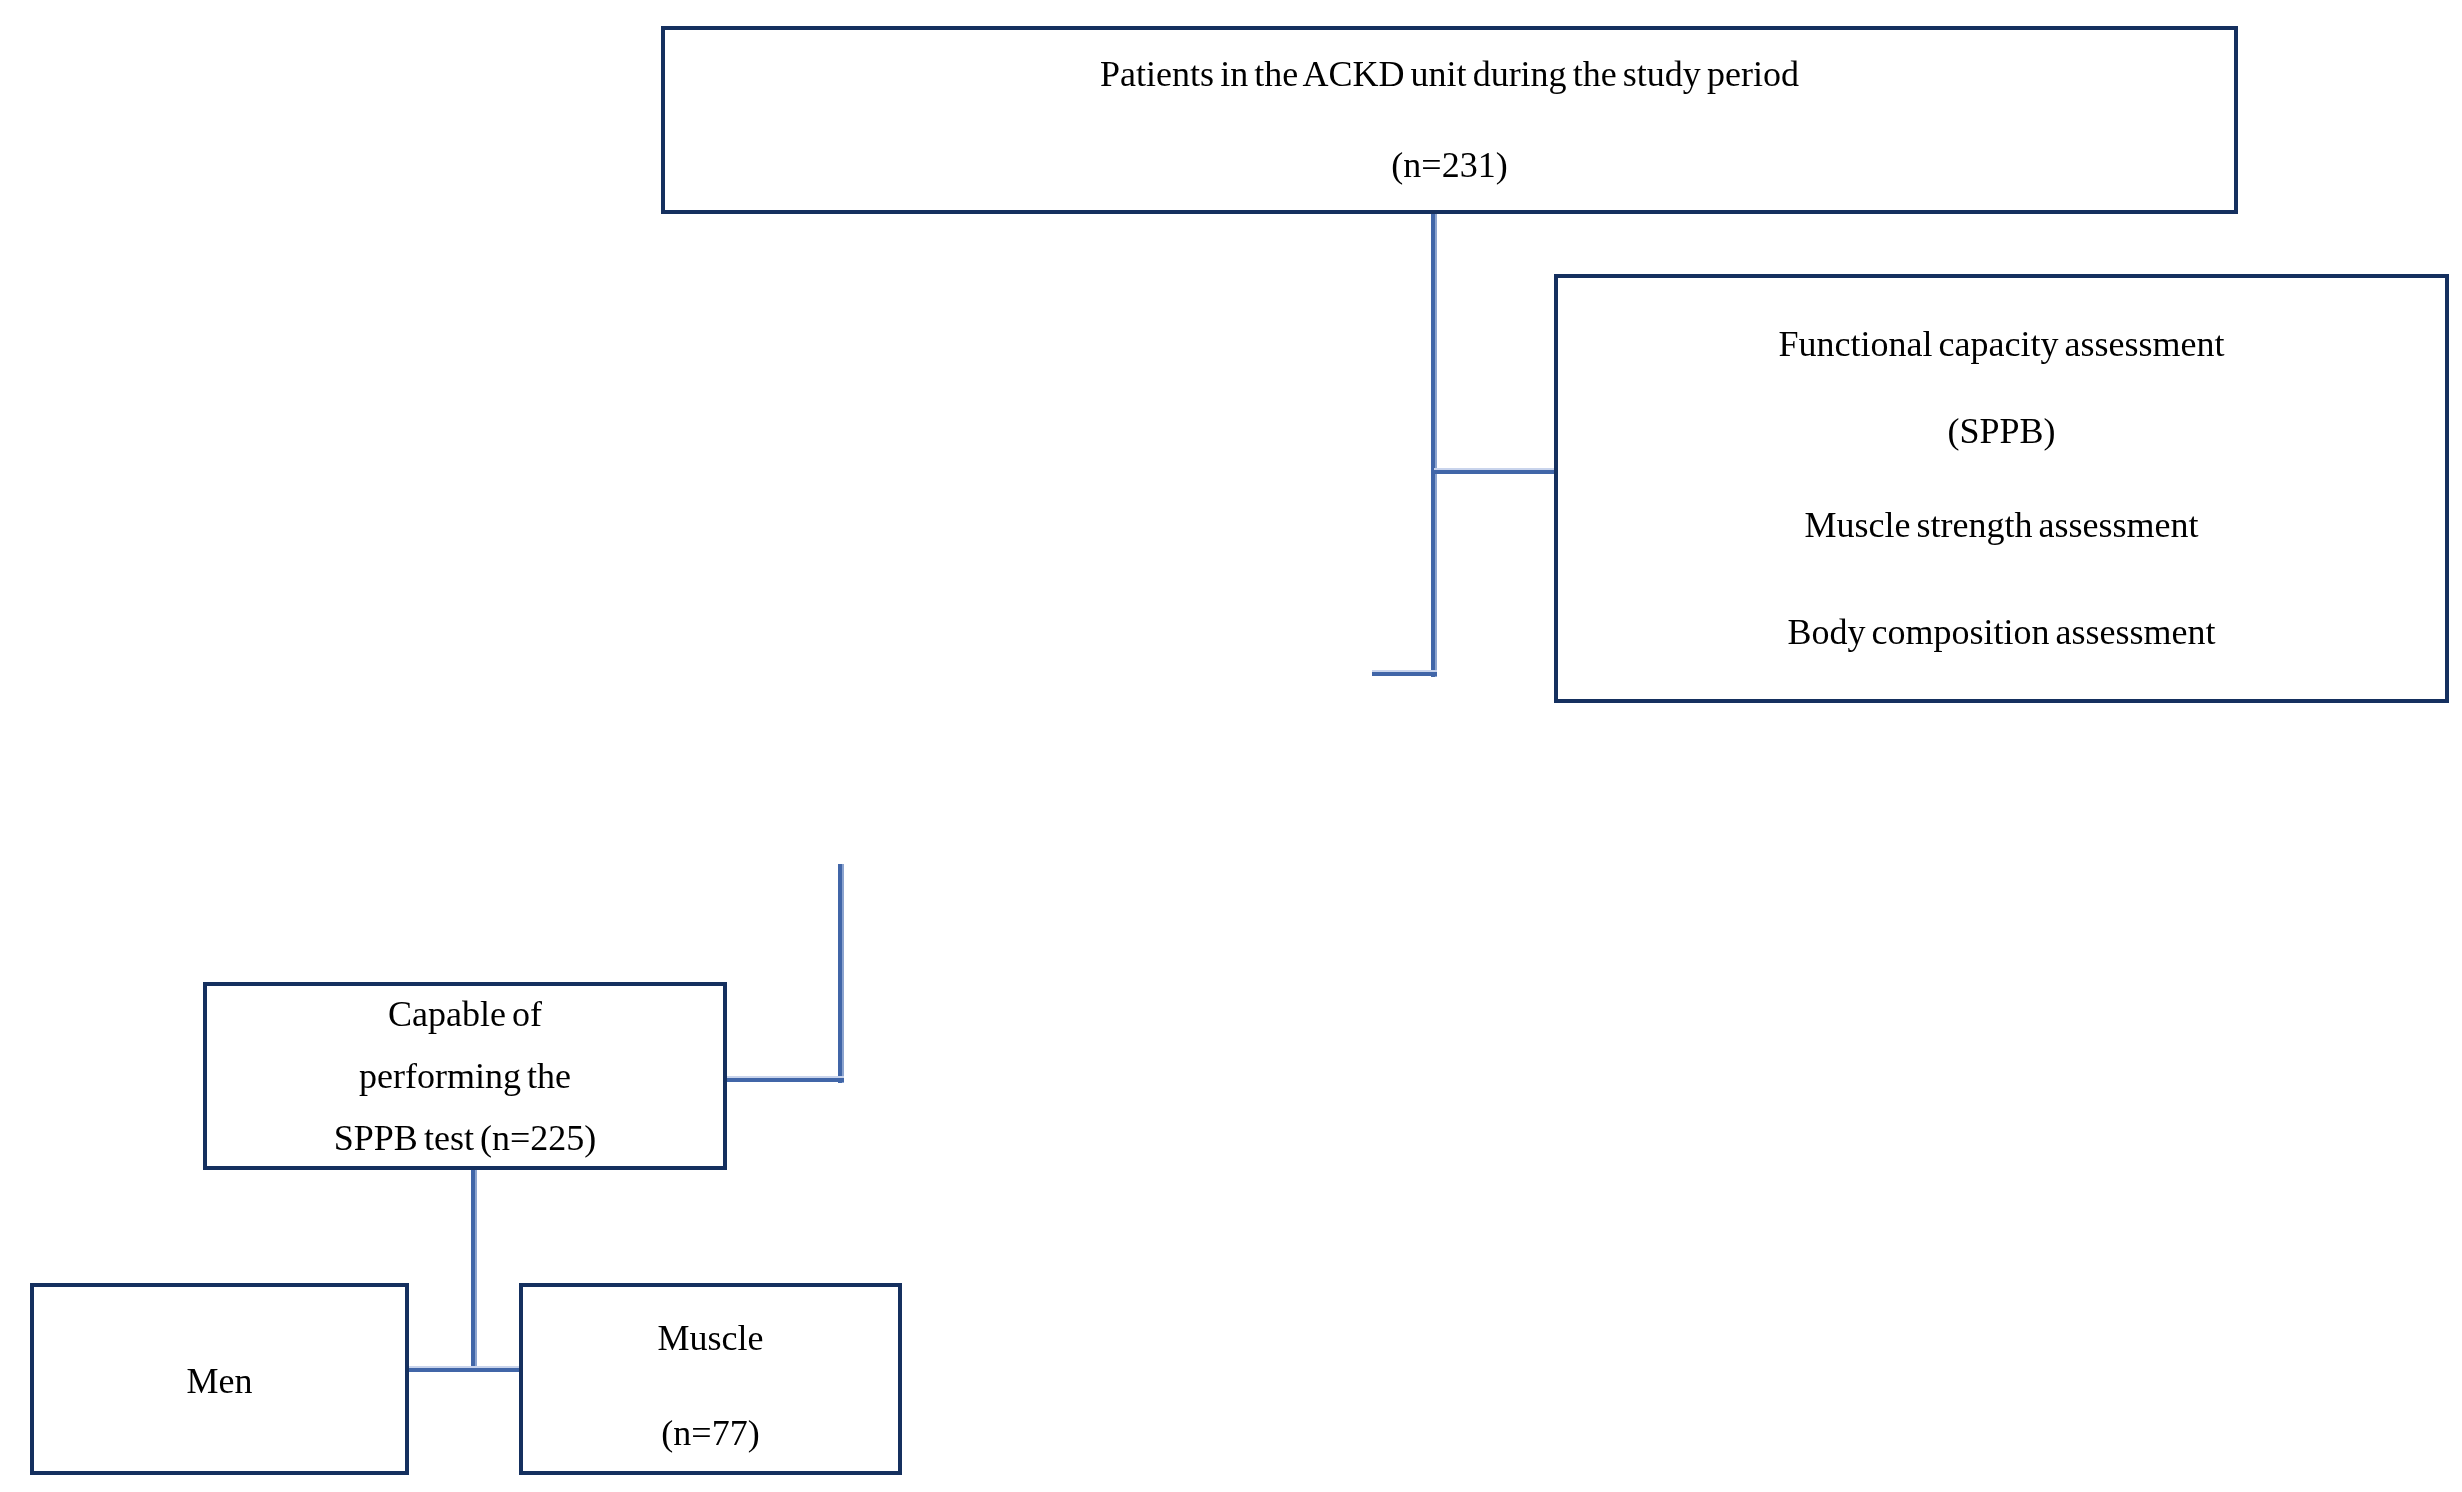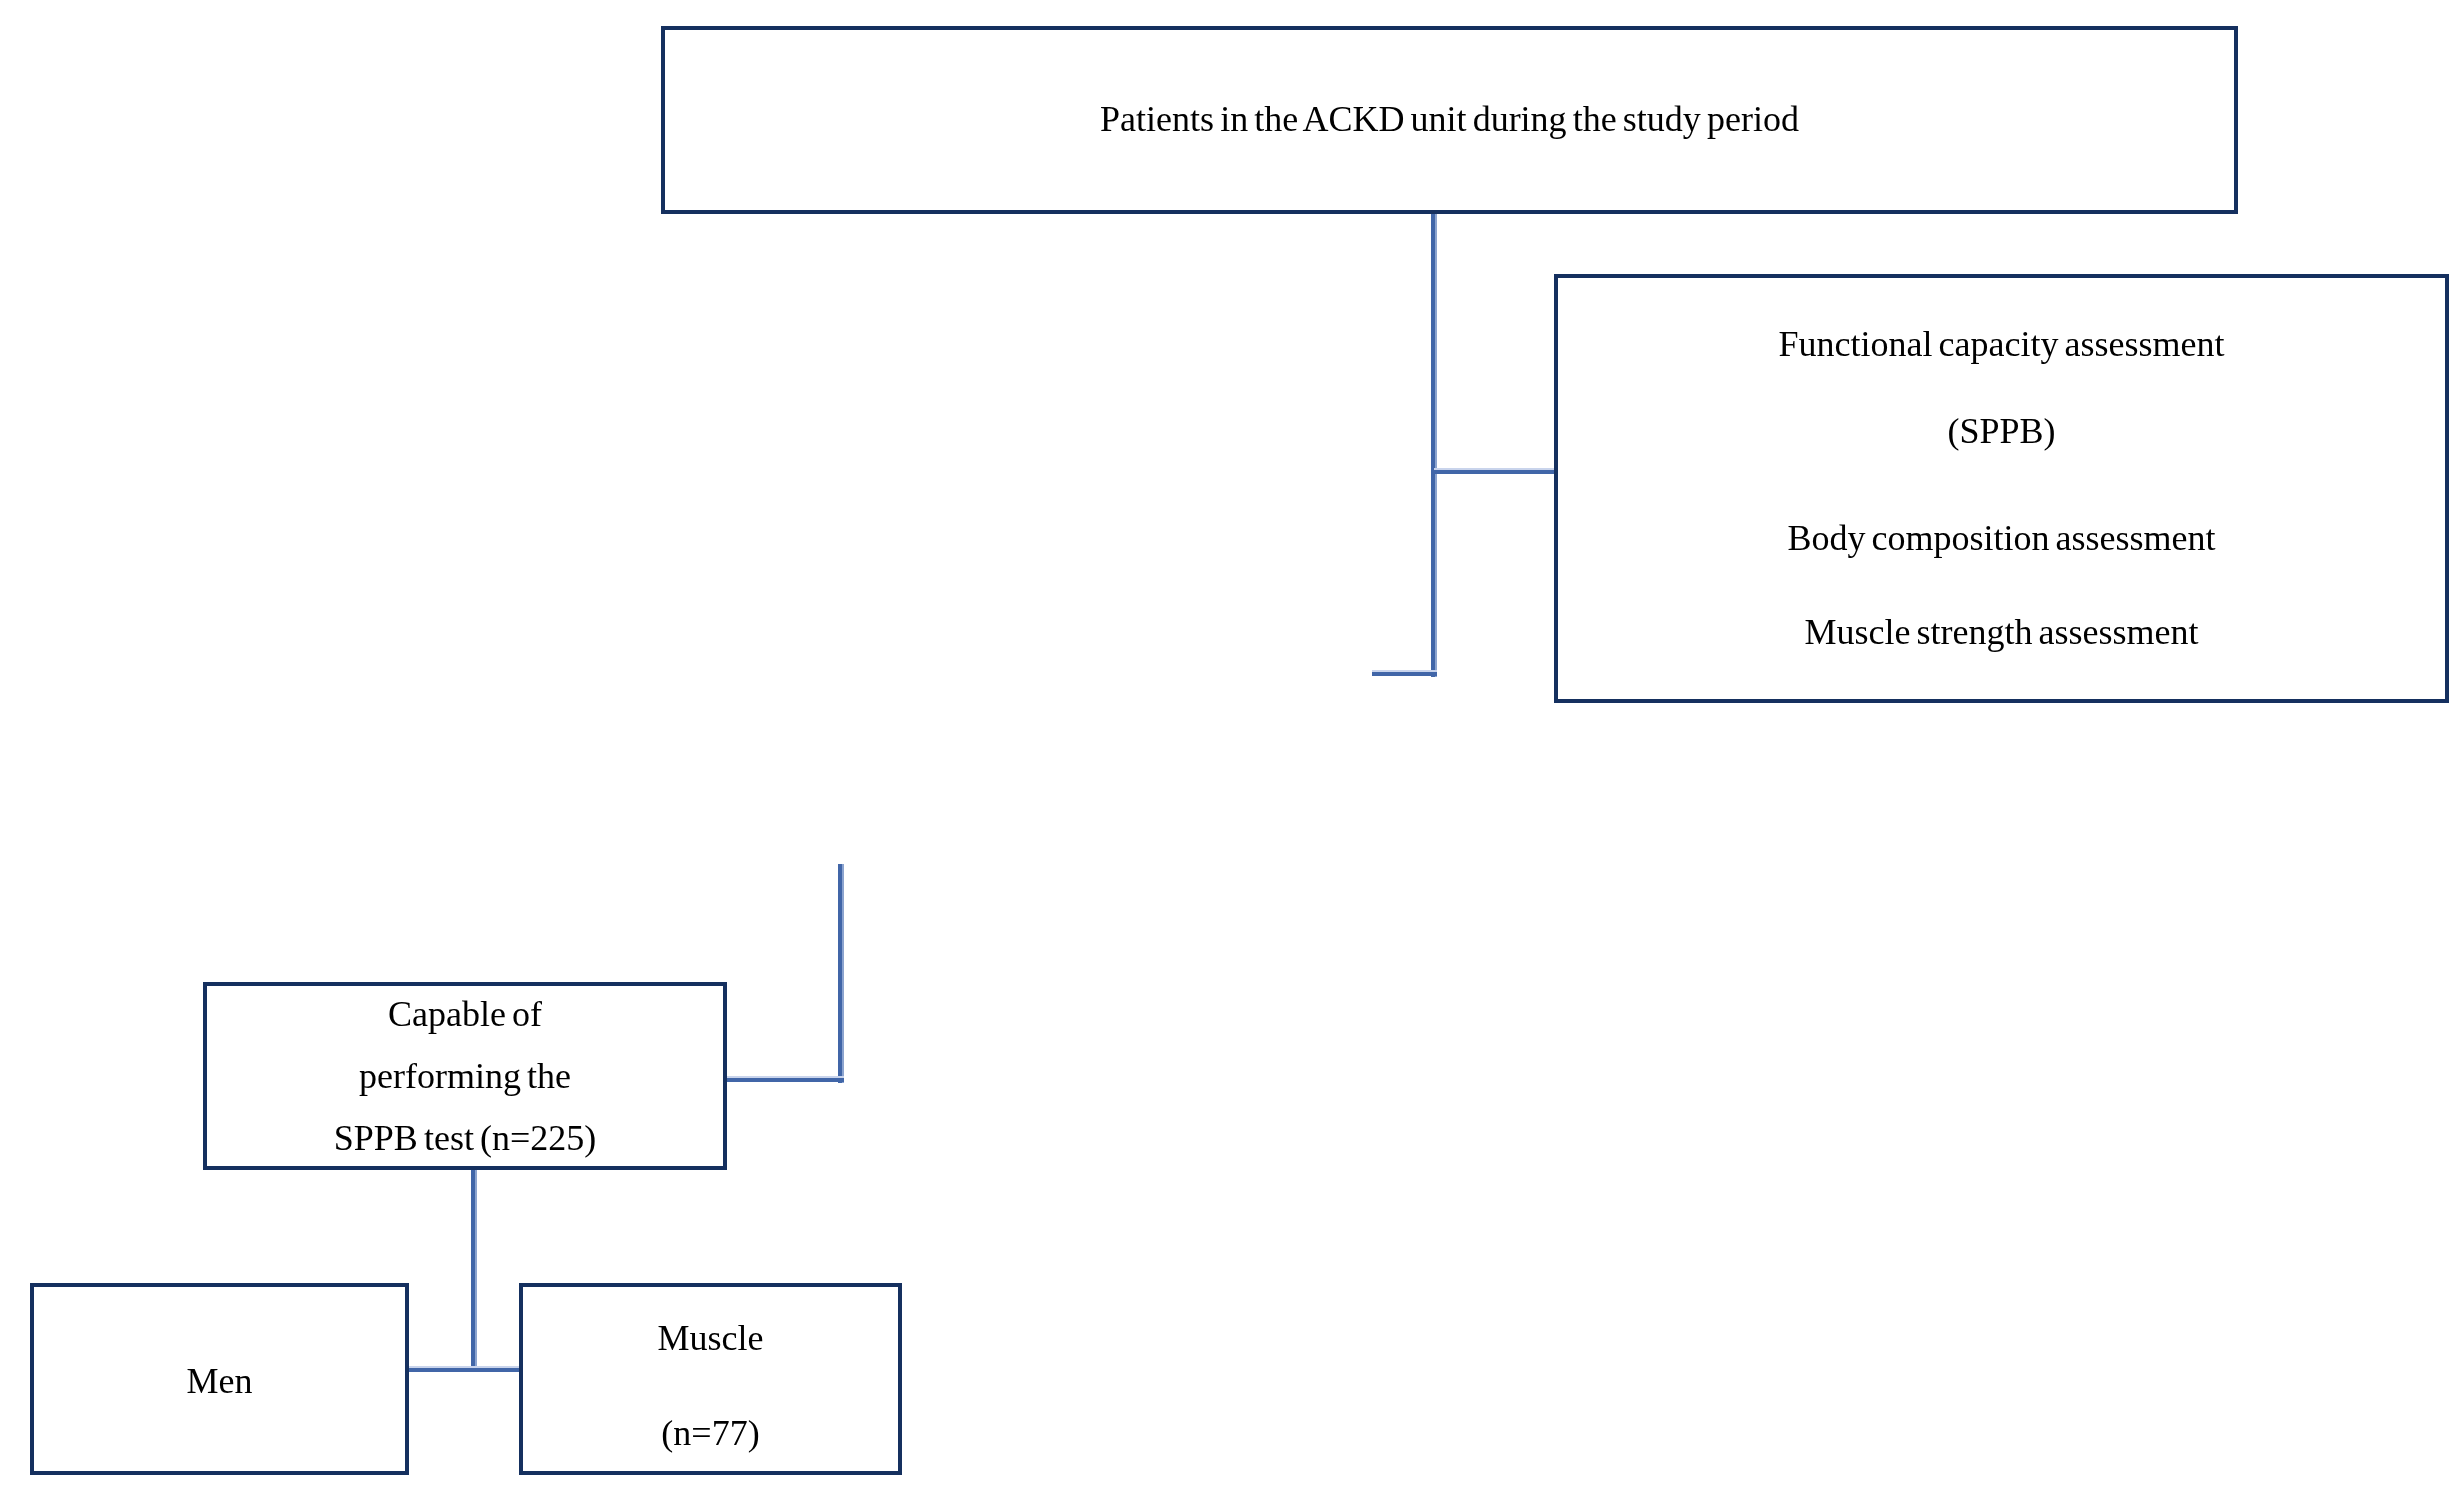--- a/index.html
+++ b/index.html
@@ -82,27 +82,28 @@
   <div class="conn v conn-top-vertical"></div>
   <div class="conn h conn-assess-horizontal"></div>
   <div class="conn h conn-unable-horizontal"></div>
   <div class="conn v conn-unable-vertical"></div>
   <div class="conn h conn-capable-horizontal"></div>
   <div class="conn v conn-capable-vertical"></div>
   <div class="conn h conn-men-women-horizontal"></div>
 
   <div class="box box-patients">
     <span class="line">Patients in the ACKD unit during the study period</span>
+    <span class="line">(n=231)</span>
   </div>
 
   <div class="box box-assessments">
     <span class="line">Functional capacity assessment</span>
     <span class="line">(SPPB)</span>
+    <span class="line para3">Muscle strength assessment</span>
     <span class="line para2">Body composition assessment</span>
-    <span class="line para3">Muscle strength assessment</span>
   </div>
 
 
   <div class="box box-capable">
     <span class="line">Capable of</span>
     <span class="line">performing the</span>
     <span class="line">SPPB test (n=225)</span>
   </div>
 
   <div class="box box-men">

